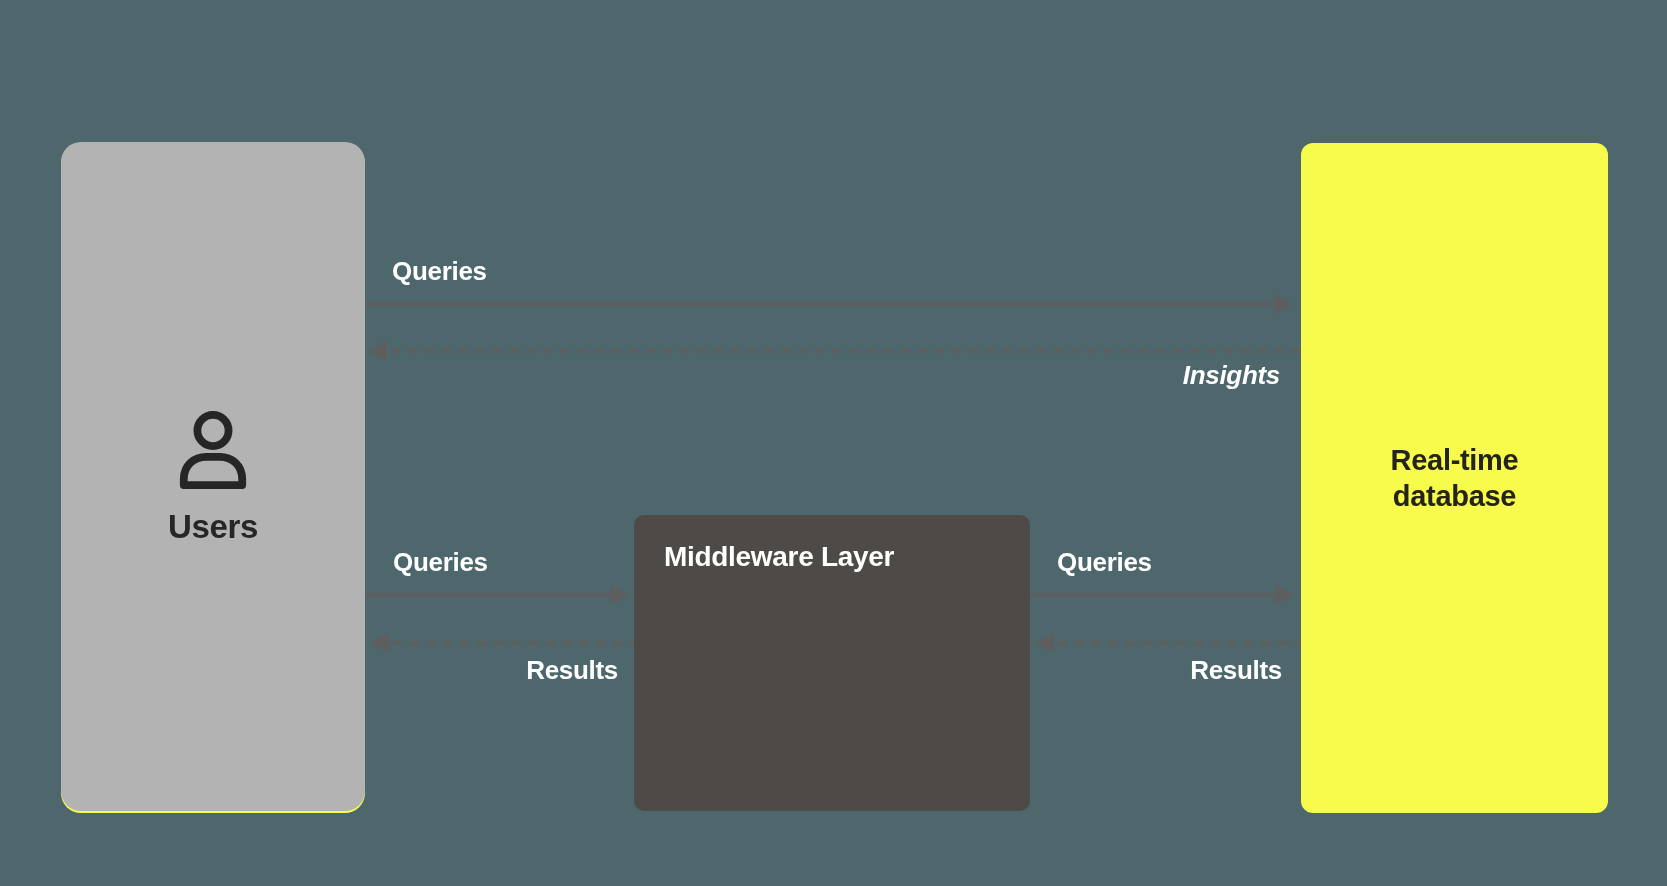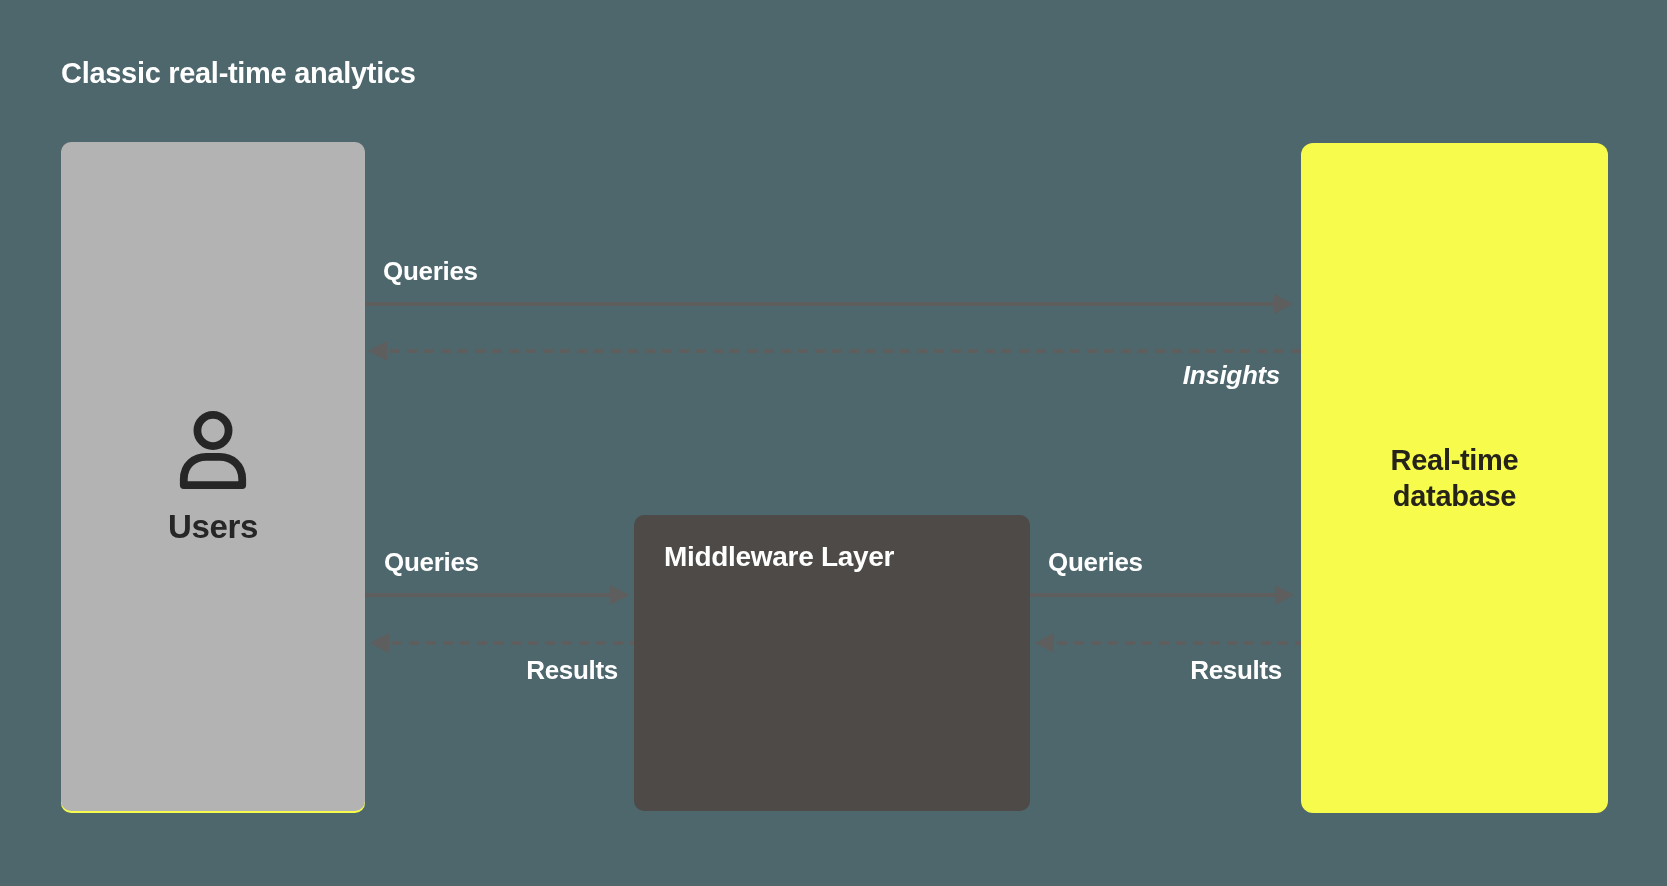--- a/index.html
+++ b/index.html
@@ -22,21 +22,21 @@
   }
   .title{
     position:absolute;left:61px;top:57px;
     font-size:29px;font-weight:700;color:var(--label);
     letter-spacing:-0.3px;
   }
   .node{position:absolute;}
   .node-users{
     left:61px;top:142px;width:304px;height:669px;
     background:var(--users-gray);
-    border-radius:10px;
+    border-radius:20px;
     box-shadow:0 2px 0 0 var(--db-yellow);
     display:flex;flex-direction:column;align-items:center;justify-content:center;
   }
   .users-icon{width:74px;height:84px;margin-bottom:16px;}
   .users-label{
     font-size:33px;font-weight:700;color:var(--dark-text);
     letter-spacing:-0.3px;
   }
   .node-middleware{
     left:634px;top:515px;width:396px;height:296px;
@@ -69,21 +69,21 @@
     border-left:19px solid var(--arrow);
   }
   .head-left{
     position:absolute;width:0;height:0;
     border-top:10px solid transparent;border-bottom:10px solid transparent;
     border-right:19px solid var(--arrow);
   }
   .edge-label{
     position:absolute;
     font-size:26px;font-weight:700;color:var(--label);
-    letter-spacing:-0.3px;white-space:nowrap;
+    letter-spacing:-0.3px;white-space:nowrap;margin-left:9px;
   }
   
   .q-top-line{left:365px;top:302px;width:911px;}
   .q-top-head{left:1274px;top:294px;}
   .q-top-label{left:383px;top:256px;}
 
   .ins-dashes{left:390px;top:349px;width:911px;}
   .ins-head{left:368px;top:341px;}
   .ins-label{right:387px;top:360px;font-style:italic;}
 
@@ -101,21 +101,20 @@
 
   .resr-dashes{left:1057px;top:641px;width:244px;}
   .resr-head{left:1035px;top:633px;}
   .resr-label{right:385px;top:655px;}
 </style>
 </head>
 <body>
 
 <div class="canvas">
 
-  <div class="title">Classic real-time analytics</div>
 
   <div class="node node-users">
     <svg class="users-icon" viewBox="0 0 76 84" fill="none" xmlns="http://www.w3.org/2000/svg">
       <circle cx="38" cy="22" r="16" stroke="#262626" stroke-width="8"></circle>
       <path d="M8 78 L8 72 C8 57 19 49 31 49 L45 49 C57 49 68 57 68 72 L68 78 Z" stroke="#262626" stroke-width="8" stroke-linejoin="round"></path>
     </svg>
     <div class="users-label">Users</div>
   </div>
 
   <div class="node node-database">

